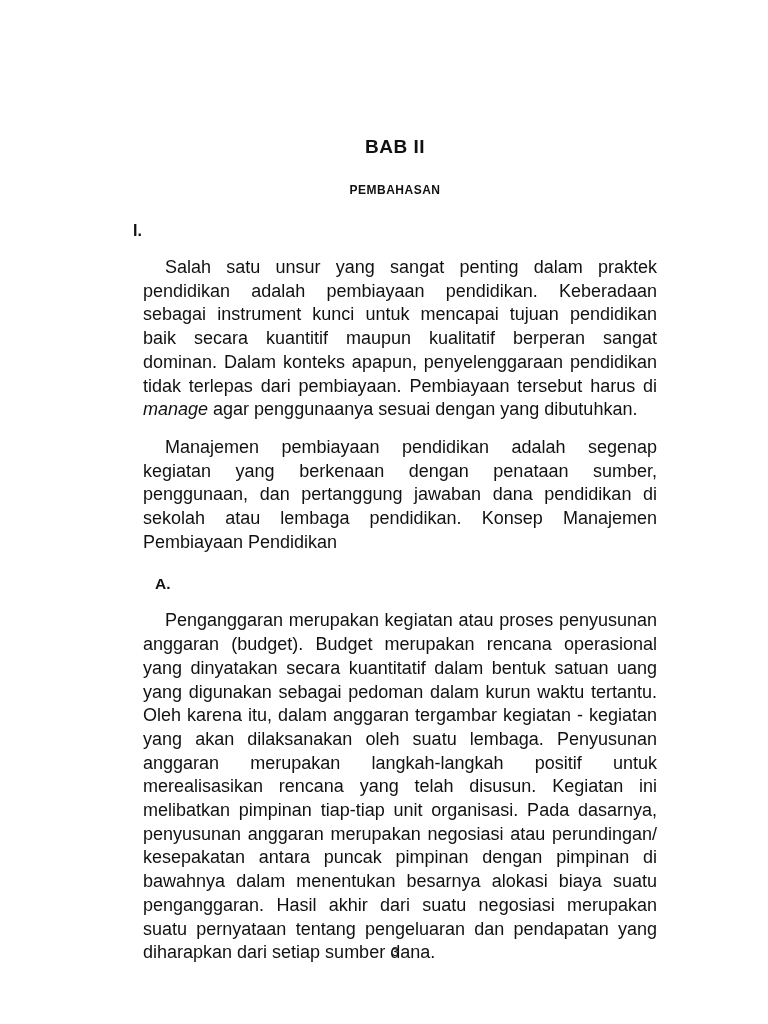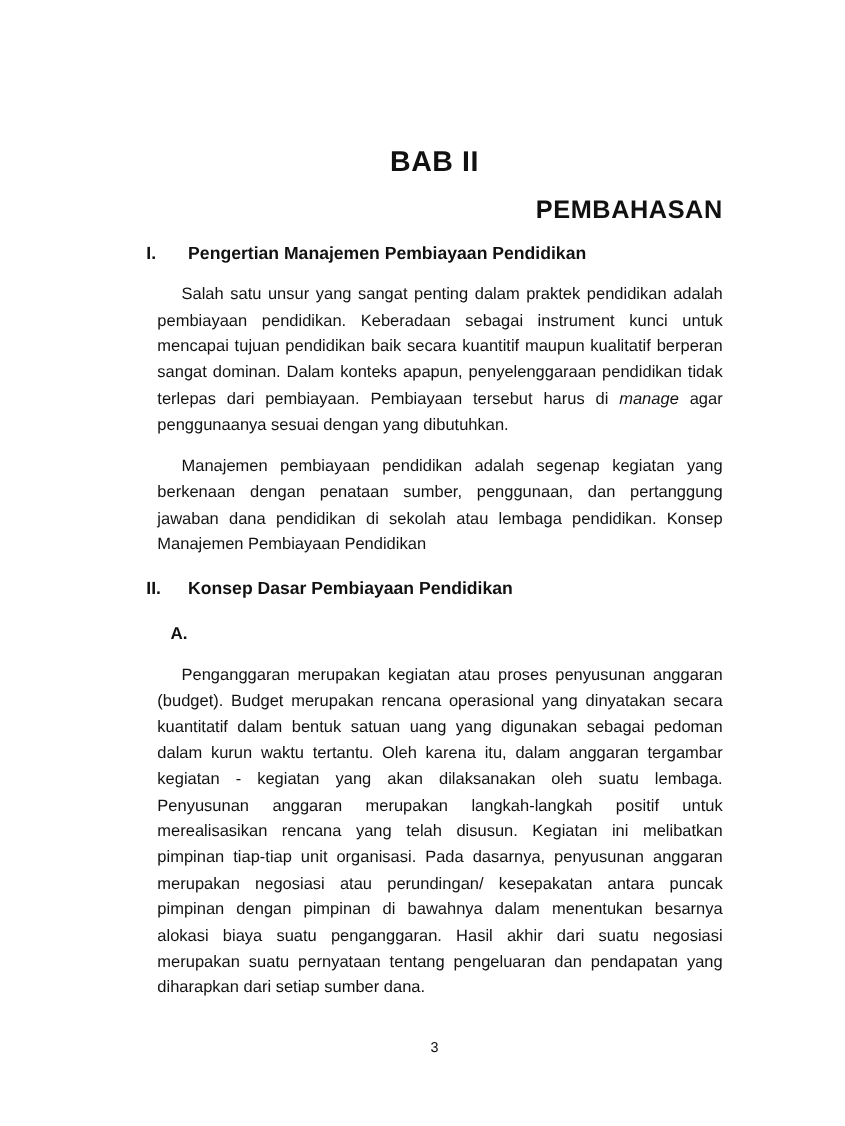--- a/index.html
+++ b/index.html
@@ -17,32 +17,32 @@
     color: #111111;
   }
   .doc {
     position: absolute;
     left: 133px;
     top: 0;
     width: 524px;
   }
   .chapter-num {
     margin: 135px 0 0 0;
-    font-size: 26px;
+    font-size: 19px;
     line-height: 23px;
     font-weight: bold;
     text-align: center;
     letter-spacing: 0.5px;
   }
   .chapter-title {
     margin: 21px 0 0 0;
-    font-size: 23px;
+    font-size: 12px;
     line-height: 23px;
     font-weight: bold;
-    text-align: right;
+    text-align: center;
     letter-spacing: 0.5px;
   }
   .sec-heading {
     display: flex;
     margin-top: 17px;
     font-size: 16px;
     line-height: 23px;
     font-weight: bold;
   }
   .sec-heading .num {
@@ -56,21 +56,21 @@
     font-size: 15.5px;
     line-height: 23px;
     font-weight: bold;
   }
   .sub-heading .letter {
     width: 21px;
     flex-shrink: 0;
   }
   p.body-para {
     margin: 14px 0 0 10px;
-    font-size: 15px;
+    font-size: 18px;
     line-height: 23.7px;
     text-align: justify;
     text-indent: 22px;
   }
   p.body-para.tight {
   }
   .page-footer {
     position: absolute;
     left: 133px;
     top: 944px;
@@ -86,31 +86,26 @@
 
 <div class="page">
   <div class="doc">
 
     <h1 class="chapter-num">BAB II</h1>
 
     <h1 class="chapter-title">PEMBAHASAN</h1>
 
     <div class="sec-heading">
       <span class="num">I.</span>
-      <span class="htext">Pengertian Manajemen Pembiayaan Pendidikan</span>
     </div>
 
     <p class="body-para"><span>Salah satu unsur yang sangat penting dalam praktek pendidikan adalah pembiayaan pendidikan. Keberadaan sebagai instrument kunci untuk mencapai tujuan pendidikan baik secara kuantitif maupun kualitatif berperan sangat dominan. Dalam konteks apapun, penyelenggaraan pendidikan tidak terlepas dari pembiayaan. Pembiayaan tersebut harus di </span><em>manage</em><span> agar penggunaanya sesuai dengan yang dibutuhkan.</span></p>
 
     <p class="body-para tight">Manajemen pembiayaan pendidikan adalah segenap kegiatan yang berkenaan dengan penataan sumber, penggunaan, dan pertanggung jawaban dana pendidikan di sekolah atau lembaga pendidikan. Konsep Manajemen Pembiayaan Pendidikan</p>
 
-    <div class="sec-heading">
-      <span class="num">II.</span>
-      <span class="htext">Konsep Dasar Pembiayaan Pendidikan</span>
-    </div>
 
     <div class="sub-heading">
       <span class="letter">A.</span>
     </div>
 
     <p class="body-para">Penganggaran merupakan kegiatan atau proses penyusunan anggaran (budget). Budget merupakan rencana operasional yang dinyatakan secara kuantitatif dalam bentuk satuan uang yang digunakan sebagai pedoman dalam kurun waktu tertantu. Oleh karena itu, dalam anggaran tergambar kegiatan - kegiatan yang akan dilaksanakan oleh suatu lembaga. Penyusunan anggaran merupakan langkah-langkah positif untuk merealisasikan rencana yang telah disusun. Kegiatan ini melibatkan pimpinan tiap-tiap unit organisasi. Pada dasarnya, penyusunan anggaran merupakan negosiasi atau perundingan/ kesepakatan antara puncak pimpinan dengan pimpinan di bawahnya dalam menentukan besarnya alokasi biaya suatu penganggaran. Hasil akhir dari suatu negosiasi merupakan suatu pernyataan tentang pengeluaran dan pendapatan yang diharapkan dari setiap sumber dana.</p>
 
   </div>
 
   <div class="page-footer">3</div>

